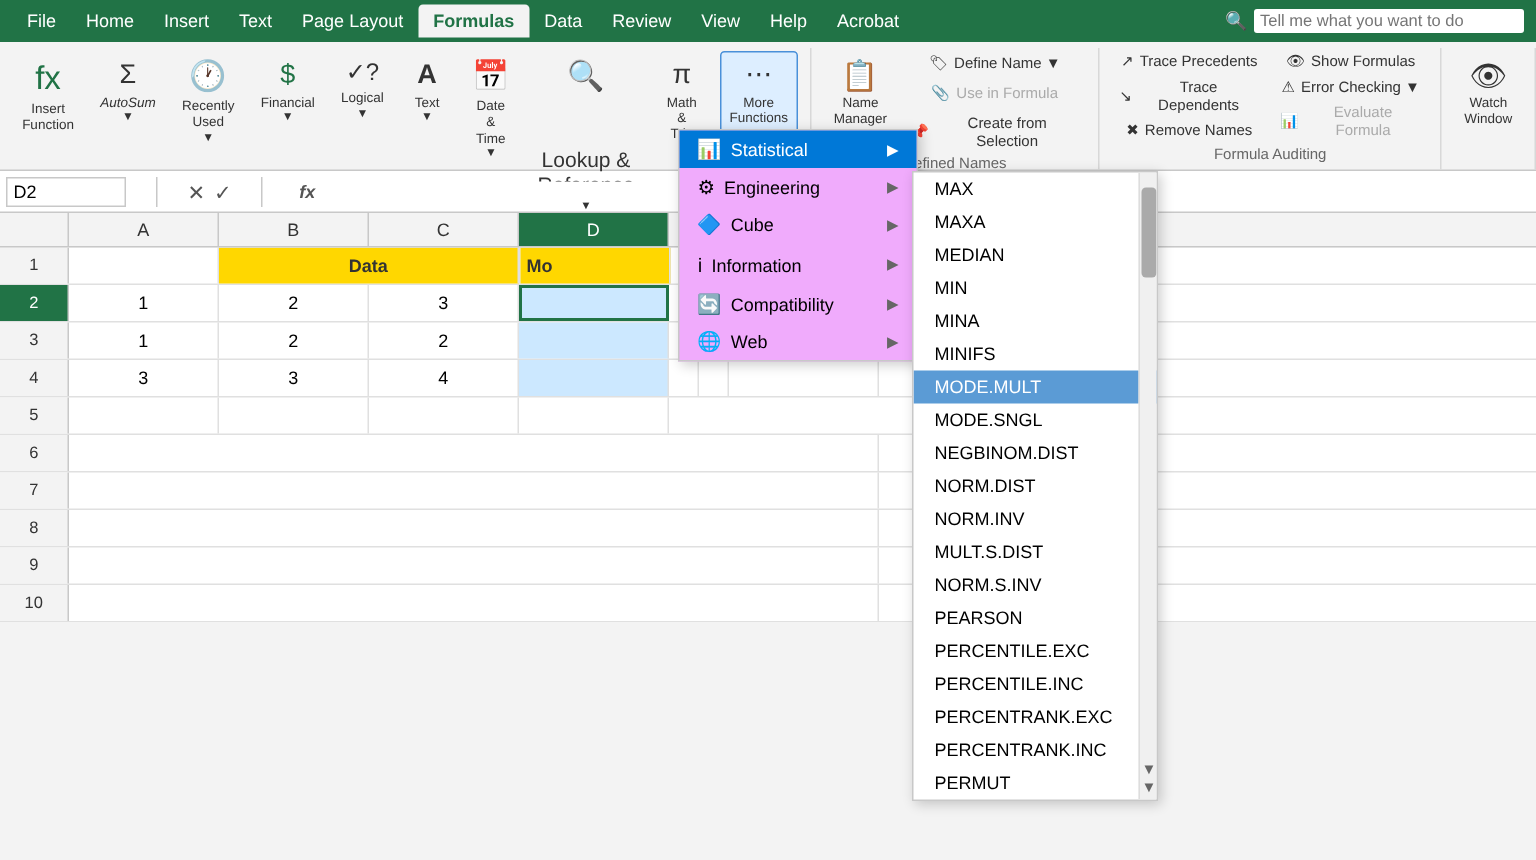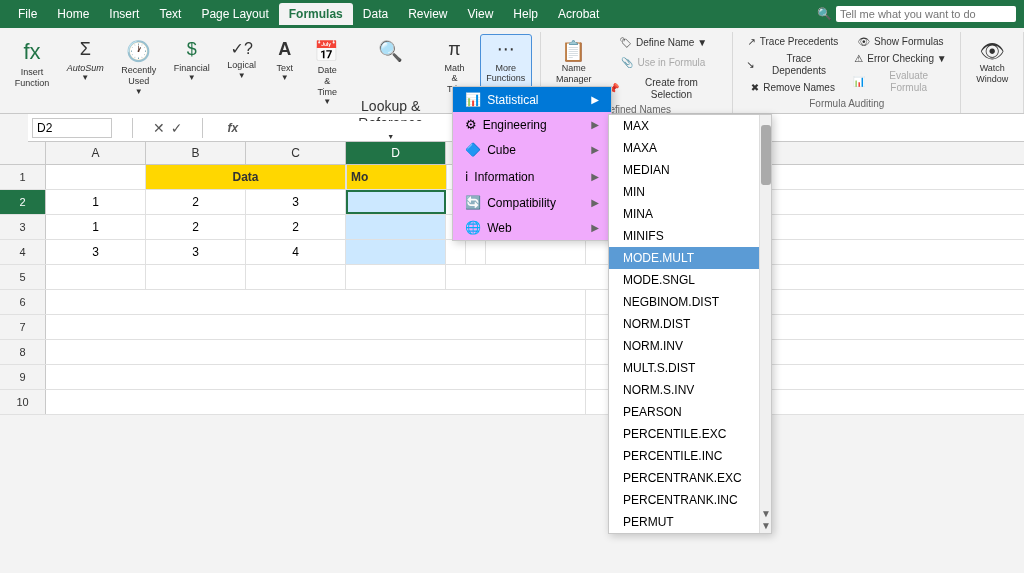--- a/index.html
+++ b/index.html
@@ -75,21 +75,20 @@
 
     
     .formula-bar {
       display: flex;
       align-items: center;
       background: white;
       border-bottom: 1px solid #c8c8c8;
       height: 28px;
       padding: 0 4px;
       gap: 16px;
-      margin-left: 28px;
     }
     .cell-ref {
       width: 80px;
       border: 1px solid #c8c8c8;
       padding: 2px 4px;
       font-size: 12px;
     }
     .formula-bar-divider { width: 1px; height: 20px; background: #c8c8c8; margin: 0 4px; }
     .formula-bar-icons { display: flex; gap: 6px; align-items: center; color: #555; font-size: 14px; }
     .formula-bar-input { flex: 1; border: none; outline: none; font-size: 12px; }

